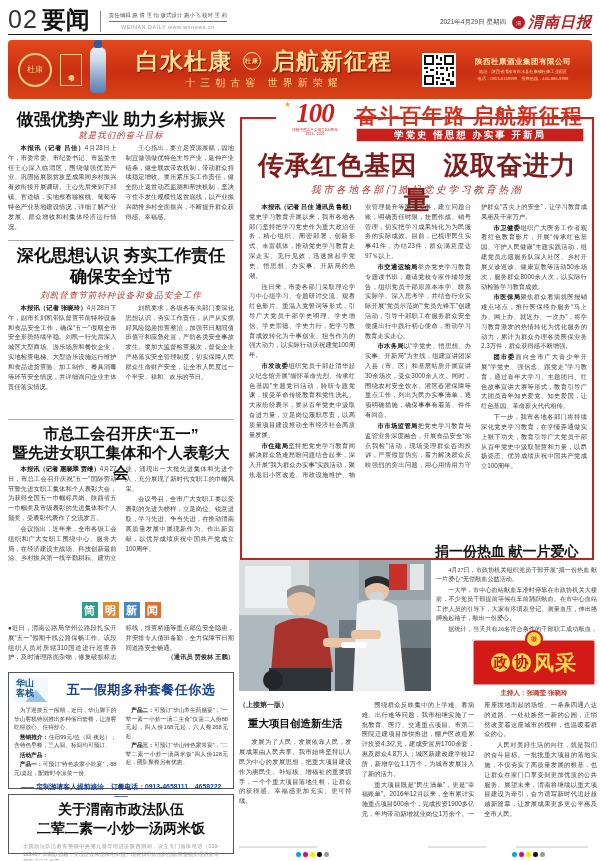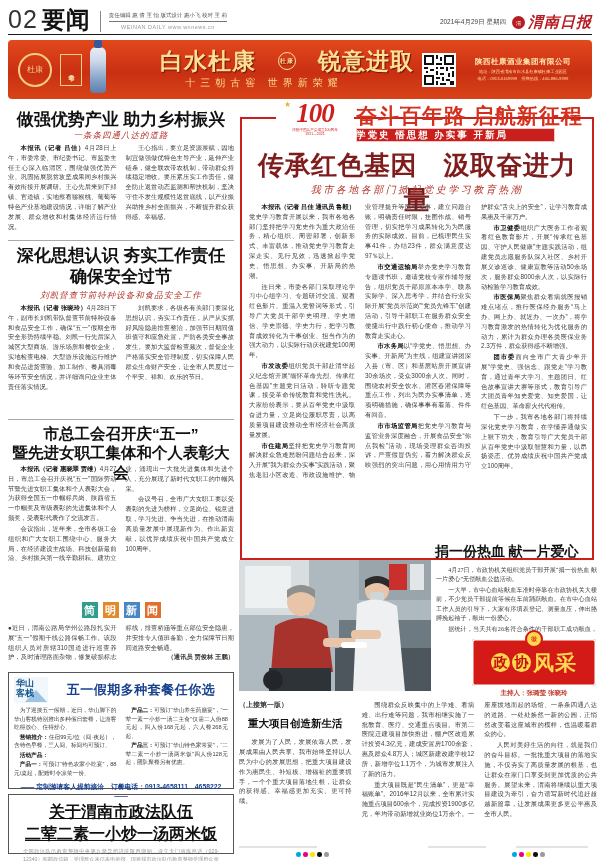--- a/index.html
+++ b/index.html
@@ -30,21 +30,21 @@
   .ad-seal{width:20px;height:30px;border:1px solid #f3cf7e;color:#f6dda0;font-size:6px;
            writing-mode:vertical-rl;display:flex;align-items:center;justify-content:center;flex:none;}
   .bottle{width:16px;height:46px;flex:none;border-radius:6px 6px 4px 4px;
           background:linear-gradient(180deg,#e8eef5 0%,#cdd9ea 30%,#7e9cc4 75%,#5d7eae 100%);
           position:relative;}
   .bottle:before{content:"";position:absolute;top:-7px;left:4px;width:8px;height:8px;
           background:#36599c;border-radius:2px;}
   .ad-center{flex:1;text-align:center;color:#ffe0a0;}
   .ad-big{font-family:"Liberation Serif",serif;font-weight:bold;font-size:23px;
           color:#ffdf96;text-shadow:1px 1px 1px #6e1402;letter-spacing:1px;line-height:1.1;
-          display:flex;align-items:center;justify-content:flex-end;gap:22px;}
+          display:flex;align-items:center;justify-content:center;gap:11px;}
   .ad-big .mini-seal{width:16px;height:16px;border-radius:50%;border:1.5px solid #ffdf96;
           font-size:6px;display:inline-flex;align-items:center;justify-content:center;}
   .ad-slogan{font-family:"Liberation Serif",serif;font-size:10px;letter-spacing:5px;color:#ffd98a;margin-top:2px;}
   .qr{width:34px;height:34px;background:#fff;flex:none;padding:2px;box-sizing:border-box;}
   .ad-co{width:118px;flex:none;color:#ffe3ad;text-align:center;}
   .ad-co .nm{font-size:7.5px;font-weight:bold;letter-spacing:.5px;}
   .ad-co .ln{font-size:4.2px;color:#ffd9a0;margin-top:1.5px;line-height:1.4;}
   
   .t-big{font-weight:bold;color:#111;text-align:center;line-height:1.25;}
   .sub-red{font-family:"Liberation Serif",serif;font-style:italic;color:#b3342a;
@@ -66,34 +66,34 @@
   .hs-logo{width:34px;height:26px;position:relative;flex:none;background:#f2f7fc;}
   .hs-logo .tri{position:absolute;right:1px;bottom:1px;width:0;height:0;
         border-left:11px solid transparent;border-right:11px solid transparent;border-bottom:12px solid #9cc4e4;}
   .hs-logo .tx{position:absolute;left:2px;top:1px;font-size:9px;font-weight:bold;color:#14568f;line-height:1.15;}
   .hotel-title{flex:1;text-align:center;font-family:"Liberation Serif",serif;font-weight:bold;
         font-size:13px;color:#17408f;letter-spacing:.5px;}
   .hotel-body{font-size:5.7px;line-height:1.5;}
   .hotel-foot{text-align:center;color:#17408f;font-size:6.8px;font-weight:bold;margin-top:2px;}
   
   .notice{border:1px solid #555;box-sizing:border-box;text-align:center;padding-top:6px;}
-  .notice .nt{font-family:"Liberation Serif",serif;font-weight:bold;font-size:16px;line-height:1.35;color:#111;text-decoration:underline;}
+  .notice .nt{font-family:"Liberation Serif",serif;font-weight:bold;font-size:14px;line-height:1.35;color:#111;}
   .notice .ng{font-size:5.2px;color:#9a9a9a;width:196px;margin:4px auto 0;text-align:justify;line-height:1.5;}
   
   .redbox{top:117px;left:240px;width:354px;height:443px;border:2.5px solid #c9201d;box-sizing:border-box;}
   .logo100{top:100px;left:276px;width:78px;height:46px;background:#fff;text-align:center;}
   .logo100 .n{font-size:27px;font-weight:900;font-style:italic;color:#cf1f1c;line-height:1;
         font-family:"Liberation Serif",serif;letter-spacing:-1px;}
   .logo100 .star{color:#e8b33a;font-size:8px;position:absolute;top:0;left:8px;}
   .logo100 .l1{font-size:3.6px;color:#cf1f1c;margin-top:1px;}
   .logo100 .l2{font-size:3.6px;color:#cf1f1c;}
   .feat-banner{top:102px;left:356px;width:238px;font-size:21px;font-weight:900;color:#d4301e;
         letter-spacing:1px;white-space:nowrap;text-shadow:0 0 1px #fff inset;}
-  .feat-bar{top:128px;left:356px;width:199px;height:14px;background:#c9201d;color:#fff;
-        font-size:9.5px;font-weight:bold;letter-spacing:2px;text-align:left;line-height:14px;
+  .feat-bar{top:128px;left:356px;width:228px;height:14px;background:#c9201d;color:#fff;
+        font-size:9.5px;font-weight:bold;letter-spacing:2px;text-align:center;line-height:14px;
         box-shadow:inset 0 0 0 1px rgba(255,255,255,.75);}
   .feat-head{top:148px;left:246px;width:342px;text-align:center;
         font-family:"Liberation Serif",serif;font-weight:900;font-size:26px;color:#7f1d1d;letter-spacing:.5px;}
   .feat-sub{top:183px;left:246px;width:342px;font-size:10px;letter-spacing:2.5px;}
   .feat-body{top:202px;left:249px;width:338px;height:350px;}
   
   .don-title{top:543px;left:435px;width:162px;font-family:"Liberation Serif",serif;
         font-weight:bold;font-size:14px;color:#111;white-space:nowrap;}
   .photo{top:560px;left:239px;width:192px;height:131px;background:#b9c2c8;}
   .don-body{top:566px;left:436px;width:161px;height:66px;font-family:"Liberation Serif",serif;
@@ -140,39 +140,39 @@
   <div class="abs top-rule"></div>
 
   <div class="abs ad">
     <div class="ad-emblem">杜康</div>
     <div class="ad-seal">中华老字号</div>
     <div class="bottle"></div>
     <div class="ad-center">
       <div class="ad-big">
         <span>白水杜康</span>
         <span class="mini-seal">杜康</span>
-        <span>锐意进取</span>
+        <span>启航新征程</span>
       </div>
       <div class="ad-slogan">十三朝古窖 世界新荣耀</div>
     </div>
     <div class="qr">
       <svg width="30" height="30" viewBox="0 0 15 15">
         <rect width="15" height="15" fill="#fff"></rect>
         <path fill="#111" d="M0 0h5v5H0zM1 1v3h3V1zM10 0h5v5h-5zM11 1v3h3v-3zM0 10h5v5H0zM1 11v3h3v-3zM6 0h1v2H6zM8 1h1v2H8zM6 4h3v1H6zM6 6h1v1H6zM8 6h2v1H8zM11 6h1v2h-1zM13 6h2v1h-2zM0 6h2v1H0zM3 7h2v1H3zM1 8h1v1H1zM6 8h1v2H6zM8 9h2v1H8zM12 9h1v2h-1zM14 8h1v3h-1zM6 11h2v1H6zM9 11h1v2H9zM11 12h2v1h-2zM6 13h1v2H6zM8 14h3v1H8zM13 13h2v2h-2z"></path>
       </svg>
     </div>
     <div class="ad-co">
       <div class="nm">陕西杜康酒业集团有限公司</div>
       <div class="ln">地址：陕西省渭南市白水县杜康镇杜康工业园区</div>
       <div class="ln">电话：0913-6169999　招商热线：400-886-9999</div>
     </div>
   </div>
 
   <div class="abs t-big" style="top:109px;left:8px;width:226px;font-size:17px;">做强优势产业 助力乡村振兴</div>
-  <div class="abs sub-red" style="top:130px;left:8px;width:226px;font-size:8.5px;">一条条四通八达的道路</div>
+  <div class="abs sub-red" style="top:130px;left:8px;width:226px;font-size:8.5px;">就是我们的奋斗目标</div>
   <div class="abs body-sm cols2" style="top:143px;left:8px;width:226px;height:93px;">
       <p class="para"><b class="lead">本报讯（记者 吕佳）</b><span>4月28日上午，市委常委、市纪委书记、市监委主任王心深入临渭区，围绕做强优势产业、巩固拓展脱贫攻坚成果同乡村振兴有效衔接开展调研。王心先后来到下邽镇、官道镇，实地察看猕猴桃、葡萄等特色产业基地建设情况，详细了解产业发展、群众增收和村集体经济运行情况。</span></p>
       <p class="para"><b class="lead"></b><span>王心指出，要立足资源禀赋，因地制宜做强做优特色主导产业，延伸产业链条，健全联农带农机制，带动群众持续稳定增收。要压紧压实工作责任，健全防止返贫动态监测和帮扶机制，坚决守住不发生规模性返贫底线，以产业振兴助推乡村全面振兴，不断提升群众获得感、幸福感。</span></p>
     </div>
 
   <div class="abs rule" style="top:240px;left:8px;width:226px;"></div>
 
   <div class="abs t-big" style="top:245px;left:8px;width:226px;font-size:17px;">
     <div>深化思想认识 夯实工作责任</div>
     <div>确保安全过节</div>

